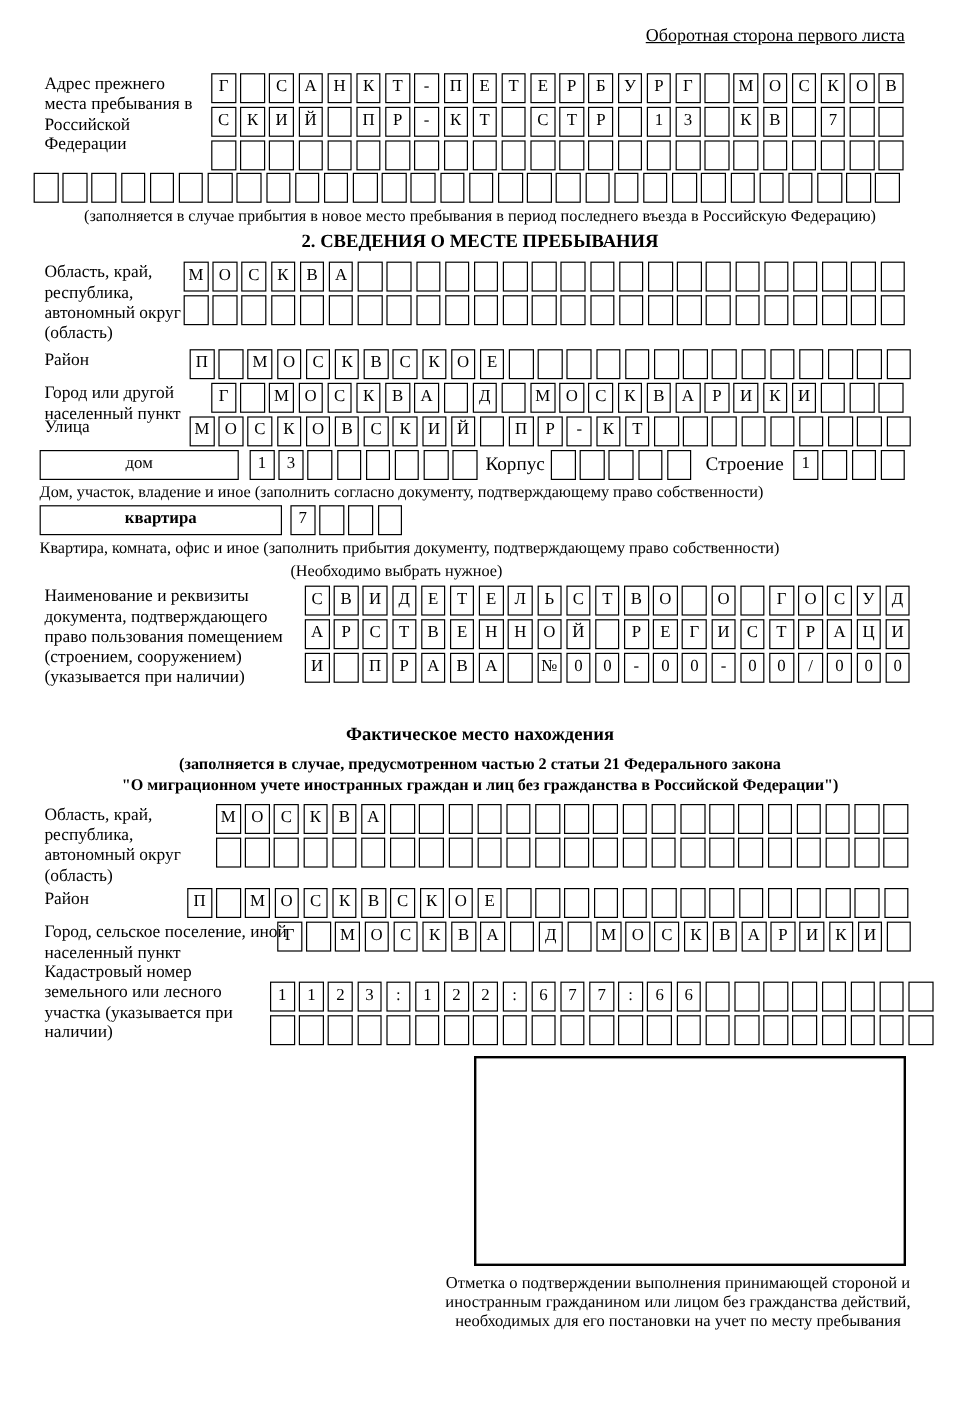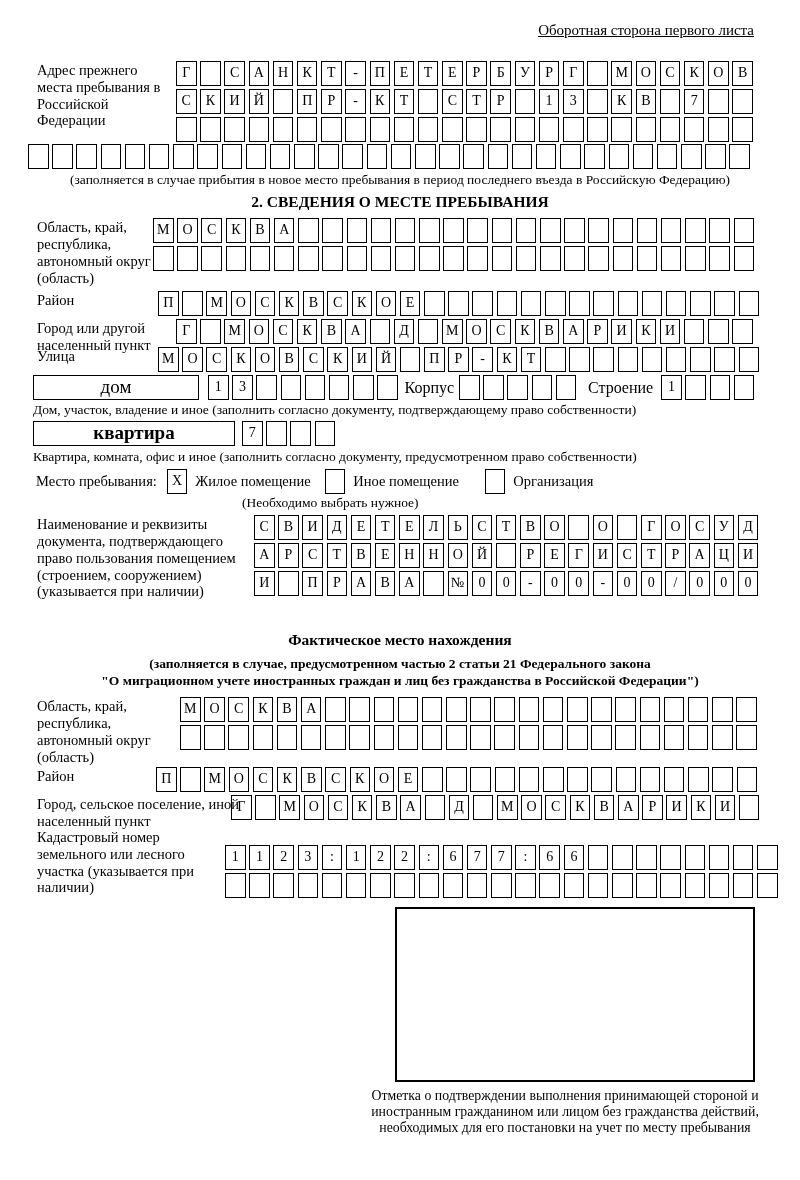--- a/index.html
+++ b/index.html
@@ -48,21 +48,21 @@
   .caption { font-size: 13.5px; height: 17px; margin-bottom: 3px; }
   .center { text-align: center; }
   .mlnote { margin-left: 5px; margin-bottom: 2px; }
   .ml214 { margin-left: 214px; }
 
   .sec-title { text-align: center; font-weight: bold; font-size: 15.5px; margin: 4px 0 7px 0; }
 
   .house-line, .apt-line { display: flex; align-items: flex-start; margin-left: 5px; height: 27.8px; }
   .big-box {
     display: inline-block; box-sizing: border-box; height: 25px;
-    border: 1.8px solid #000; text-align: center; font-size: 19px; line-height: 22px;
+    border: 1.8px solid #000; text-align: center; font-size: 14px; line-height: 22px;
   }
   .bw166 { width: 166px; margin-right: 9px; }
   .bw202 { width: 202px; margin-right: 7px; font-weight: bold; }
   .inline { display: inline-block; }
   .inline .grid-row { margin-bottom: 0; }
   .inline-label { font-size: 16px; line-height: 25px; }
   .gap-korpus { margin: 0 5px 0 3px; }
   .gap-stroenie { margin: 0 8px 0 8px; }
 
   .stay-type-line { display: flex; align-items: center; height: 26px; margin-bottom: 1px; }
@@ -152,31 +152,22 @@
       </span>
   </div>
   <div class="caption mlnote">Дом, участок, владение и иное (заполнить согласно документу, подтверждающему право собственности)</div>
 
   <div class="apt-line">
     <span class="big-box bw202">квартира</span>
     <span class="grid inline">
         <div class="grid-row"><span class="cell">7</span><span class="cell"></span><span class="cell"></span><span class="cell"></span></div>
       </span>
   </div>
-  <div class="caption mlnote">Квартира, комната, офис и иное (заполнить согласно документу, предусмотренном право собственности)</div>
-
-  <div class="stay-type-line">
-    <span class="stay-label">Место пребывания:</span>
-    <span class="cell cb cb1">X</span>
-    <span class="opt-label">Жилое помещение</span>
-    <span class="cell cb cb2"></span>
-    <span class="opt-label">Иное помещение</span>
-    <span class="cell cb cb3"></span>
-    <span class="opt-label">Организация</span>
-  </div>
+  <div class="caption mlnote">Квартира, комната, офис и иное (заполнить прибытия документу, подтверждающему право собственности)</div>
+
   <div class="caption ml214">(Необходимо выбрать нужное)</div>
 
   <div class="field h100">
     <div class="label w215">Наименование и реквизиты документа, подтверждающего право пользования помещением (строением, сооружением) (указывается при наличии)</div>
     <div class="grid ml226">
         <div class="grid-row"><span class="cell">С</span><span class="cell">В</span><span class="cell">И</span><span class="cell">Д</span><span class="cell">Е</span><span class="cell">Т</span><span class="cell">Е</span><span class="cell">Л</span><span class="cell">Ь</span><span class="cell">С</span><span class="cell">Т</span><span class="cell">В</span><span class="cell">О</span><span class="cell"></span><span class="cell">О</span><span class="cell"></span><span class="cell">Г</span><span class="cell">О</span><span class="cell">С</span><span class="cell">У</span><span class="cell">Д</span></div>
         <div class="grid-row"><span class="cell">А</span><span class="cell">Р</span><span class="cell">С</span><span class="cell">Т</span><span class="cell">В</span><span class="cell">Е</span><span class="cell">Н</span><span class="cell">Н</span><span class="cell">О</span><span class="cell">Й</span><span class="cell"></span><span class="cell">Р</span><span class="cell">Е</span><span class="cell">Г</span><span class="cell">И</span><span class="cell">С</span><span class="cell">Т</span><span class="cell">Р</span><span class="cell">А</span><span class="cell">Ц</span><span class="cell">И</span></div>
         <div class="grid-row"><span class="cell">И</span><span class="cell"></span><span class="cell">П</span><span class="cell">Р</span><span class="cell">А</span><span class="cell">В</span><span class="cell">А</span><span class="cell"></span><span class="cell">№</span><span class="cell">0</span><span class="cell">0</span><span class="cell">-</span><span class="cell">0</span><span class="cell">0</span><span class="cell">-</span><span class="cell">0</span><span class="cell">0</span><span class="cell">/</span><span class="cell">0</span><span class="cell">0</span><span class="cell">0</span></div>
       </div>
   </div>

